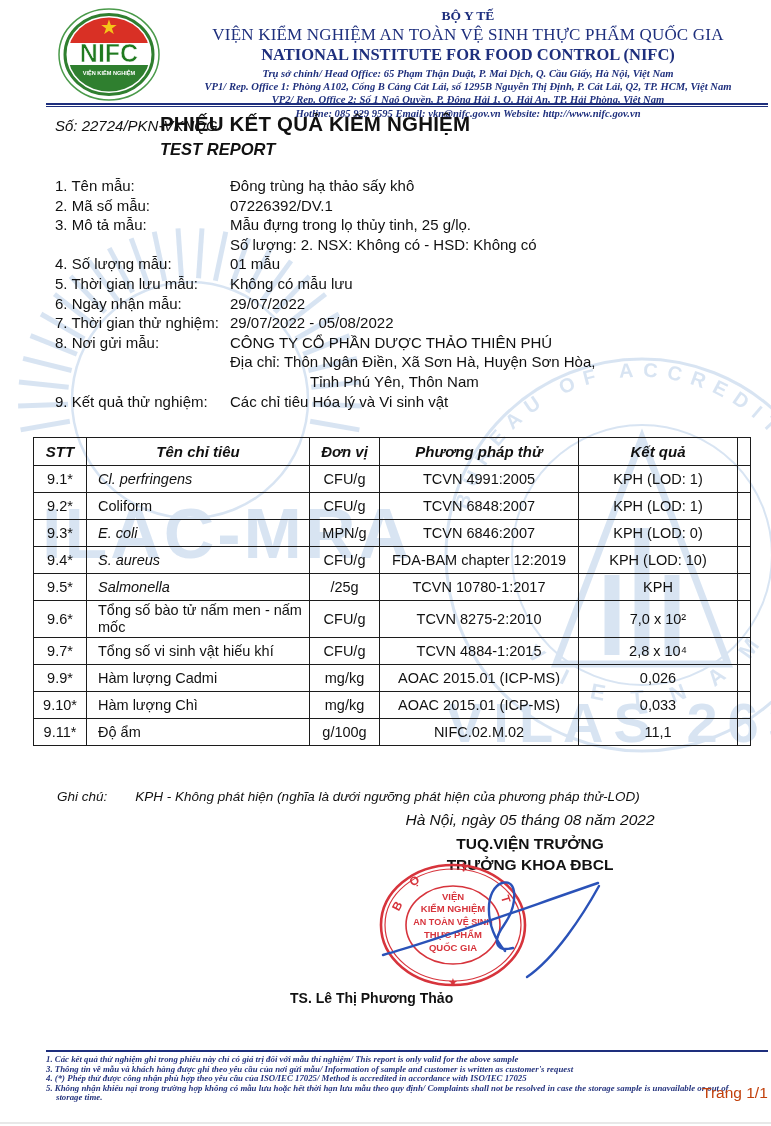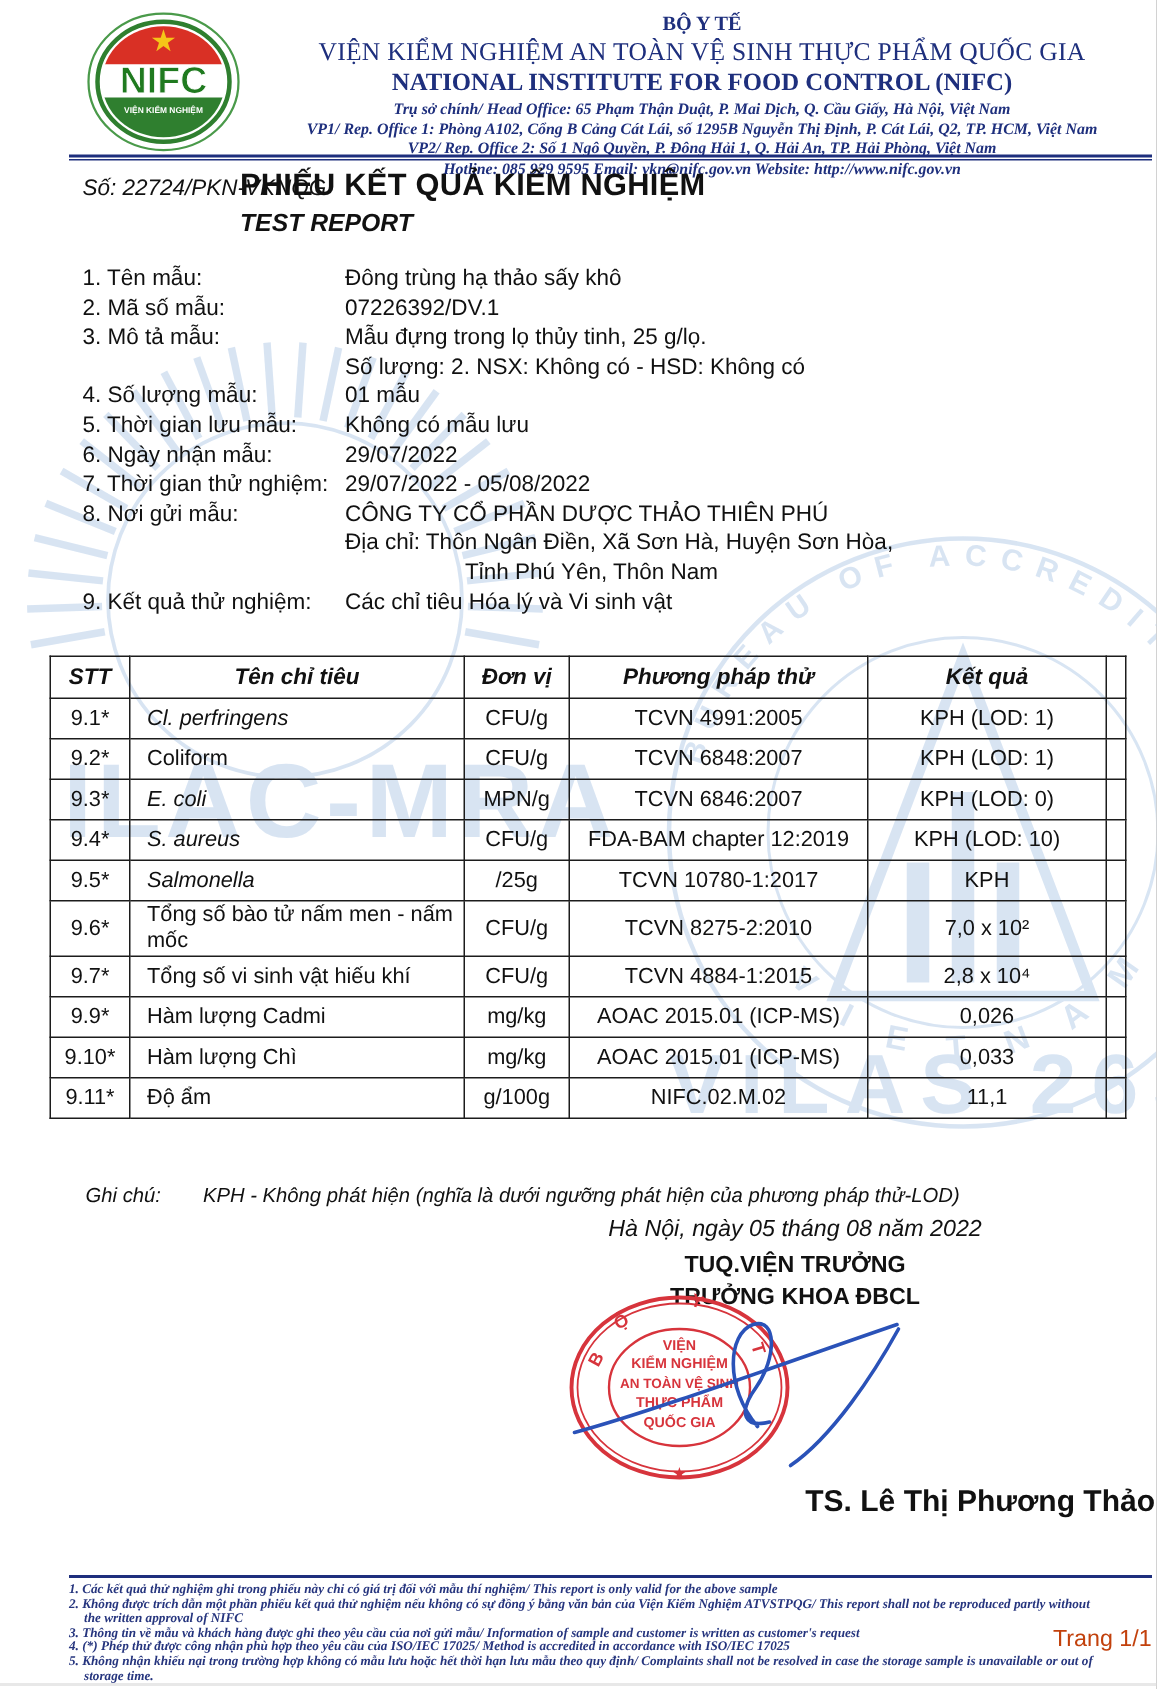--- a/index.html
+++ b/index.html
@@ -44,22 +44,22 @@
 
   
   .ghi-chu{ position:absolute; left:57px; top:789px; font-size:13.5px; font-style:italic; }
   .ghi-chu .lab{ margin-right:28px; }
   .sign-block{ position:absolute; left:290px; top:811px; width:480px; text-align:center; }
   .place-date{ font-style:italic; font-size:15.5px; }
   .authority1{ font-weight:bold; font-size:15.5px; margin-top:6px; }
   .authority2{ font-weight:bold; font-size:15.5px; margin-top:3px; }
   .stamp-svg{ position:absolute; left:377px; top:862px; z-index:2; }
   .sig-svg{ position:absolute; left:355px; top:853px; z-index:3; }
-  .signer-name{ position:absolute; left:290px; top:990px; width:480px; text-align:right;
-                font-weight:bold; font-size:20px; z-index:4; }
+  .signer-name{ position:absolute; left:290px; top:990px; width:480px; text-align:left;
+                font-weight:bold; font-size:14px; z-index:4; }
 
   
   .footer-rule{ position:absolute; left:46px; top:1050px; width:722px; border-top:2px solid #1e2f7d; }
   .notes{ position:absolute; left:46px; top:1055px; width:688px; color:#26357e;
           font-family:"Liberation Serif","DejaVu Serif",serif; font-style:italic; font-weight:bold;
           font-size:8.8px; line-height:9.6px; }
   .notes div{ padding-left:10px; text-indent:-10px; }
   .page-num{ position:absolute; left:702px; top:1084px; font-size:15.5px; color:#c2410c; z-index:5; }
   .scan-edge{ position:absolute; left:0; bottom:2px; width:100%; border-top:2px solid #e8e8e8; }
 </style>
@@ -364,21 +364,20 @@
         <path d="M 150 98 C 128 72, 130 36, 147 30 C 163 25, 163 52, 149 72 C 136 90, 142 99, 158 95"></path>
         <path d="M 172 124 C 200 105, 228 62, 244 33"></path>
       </g>
     </svg>
 
     <div class="signer-name">TS. Lê Thị Phương Thảo</div>
 
     <div class="footer-rule"></div>
     <div class="notes">
         <div>1. Các kết quả thử nghiệm ghi trong phiếu này chỉ có giá trị đối với mẫu thí nghiệm/ This report is only valid for the above sample</div>
-        <div>2. Không được trích dẫn một phần phiếu kết quả thử nghiệm nếu không có sự đồng ý bằng văn bản của Viện Kiểm Nghiệm ATVSTPQG/ This report shall not be reproduced partly without the written approval of NIFC</div>
         <div>3. Thông tin về mẫu và khách hàng được ghi theo yêu cầu của nơi gửi mẫu/ Information of sample and customer is written as customer's request</div>
         <div>4. (*) Phép thử được công nhận phù hợp theo yêu cầu của ISO/IEC 17025/ Method is accredited in accordance with ISO/IEC 17025</div>
         <div>5. Không nhận khiếu nại trong trường hợp không có mẫu lưu hoặc hết thời hạn lưu mẫu theo quy định/ Complaints shall not be resolved in case the storage sample is unavailable or out of storage time.</div>
       </div>
     <div class="page-num">Trang 1/1</div>
     <div class="scan-edge"></div>
   </div>
 </div>
 
 </body></html>

